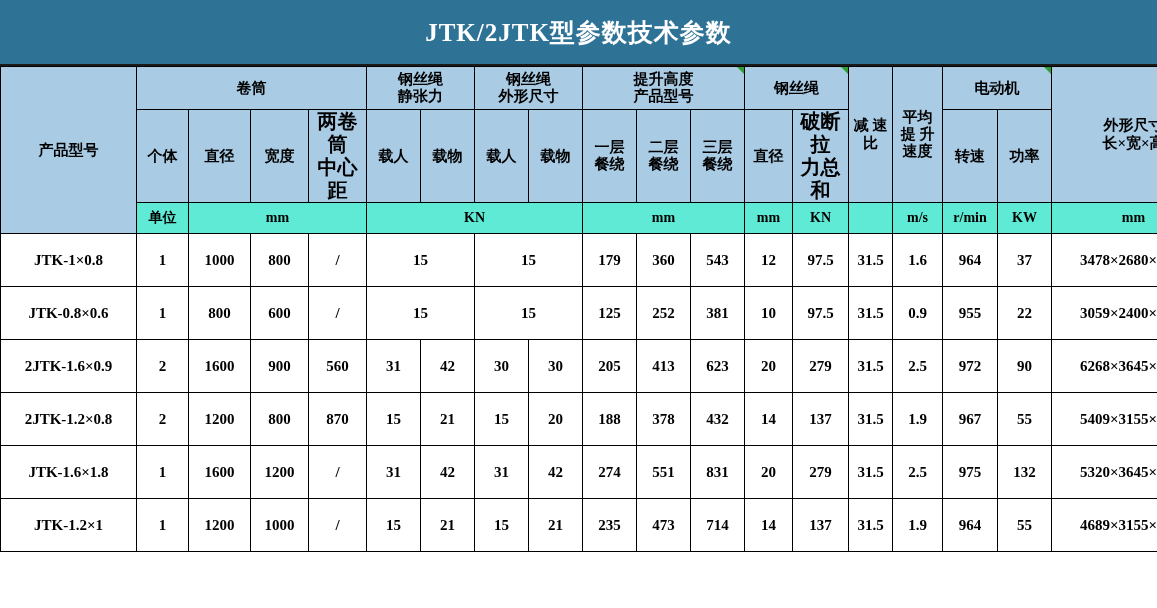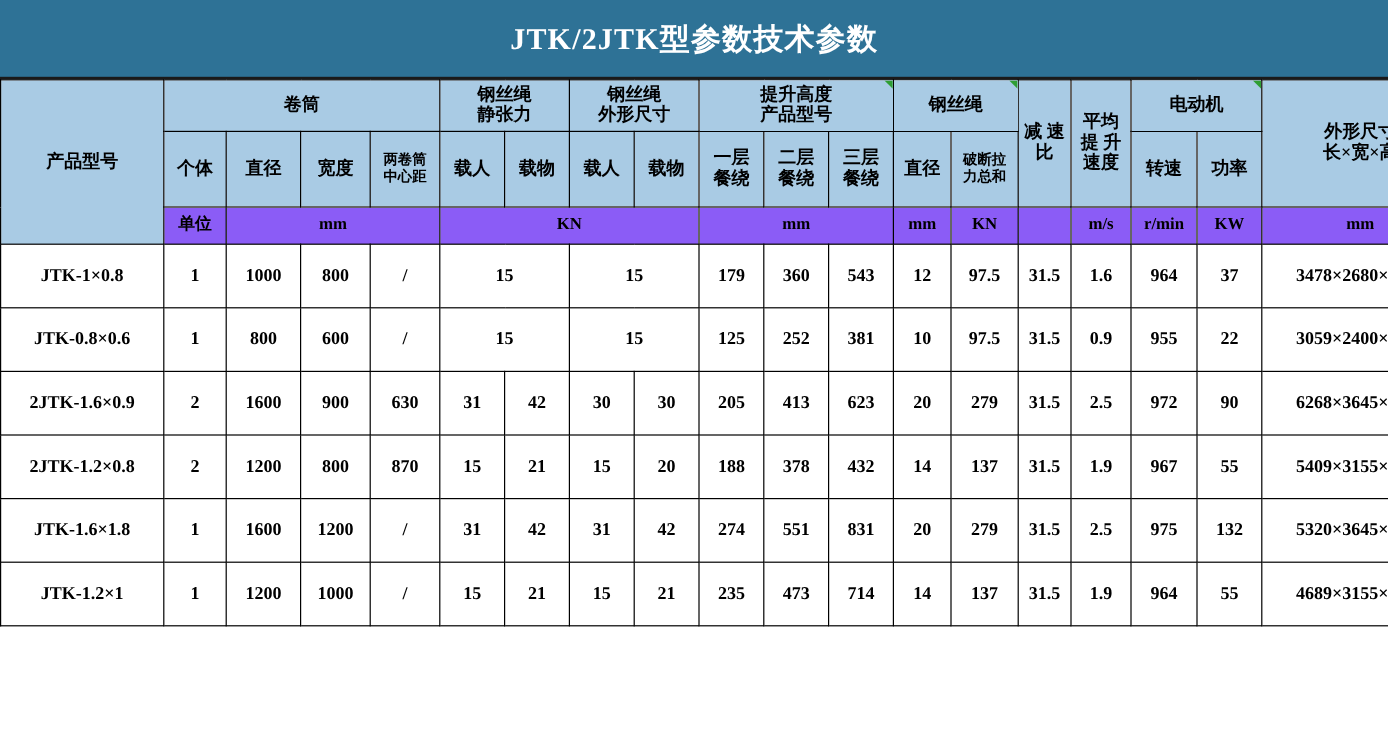--- a/index.html
+++ b/index.html
@@ -52,37 +52,37 @@
     overflow: hidden;
   }
   .hdr td {
     background: #a9cbe4;
     color: #000000;
   }
   .hdr .h1 { height: 42px; }
   .hdr .h2 { height: 62px; }
   .hdr .h3 { height: 30px; font-size: 14px; }
   .unit-row td {
-    background: #8b5cf6;
+    background: #5eead4;
     font-size: 14px;
   }
   .body-row td {
     background: #ffffff;
     height: 52px;
     font-size: 15px;
     font-weight: bold;
   }
   .model-cell {
     font-size: 15.5px;
   }
   .two-line {
     display: block;
     line-height: 1.15;
   }
-  .small { font-size: 12px; }
+  .small { font-size: 20px; }
   .corner-mark {
     position: relative;
   }
   .corner-mark::after {
     content: "";
     position: absolute;
     top: 0;
     right: 0;
     border-top: 7px solid #2f9e33;
     border-left: 7px solid transparent;
@@ -243,21 +243,21 @@
         <td>22</td>
         <td>3059×2400×1700</td>
 
       </tr>
 
       <tr class="body-row">
         <td class="model-cell">2JTK-1.6×0.9</td>
         <td>2</td>
         <td>1600</td>
         <td>900</td>
-        <td>630</td>
+        <td>560</td>
         <td>31</td>
         <td>42</td>
         <td>30</td>
         <td>30</td>
         <td>205</td>
         <td>413</td>
         <td>623</td>
         <td>20</td>
         <td>279</td>
         <td>31.5</td>

